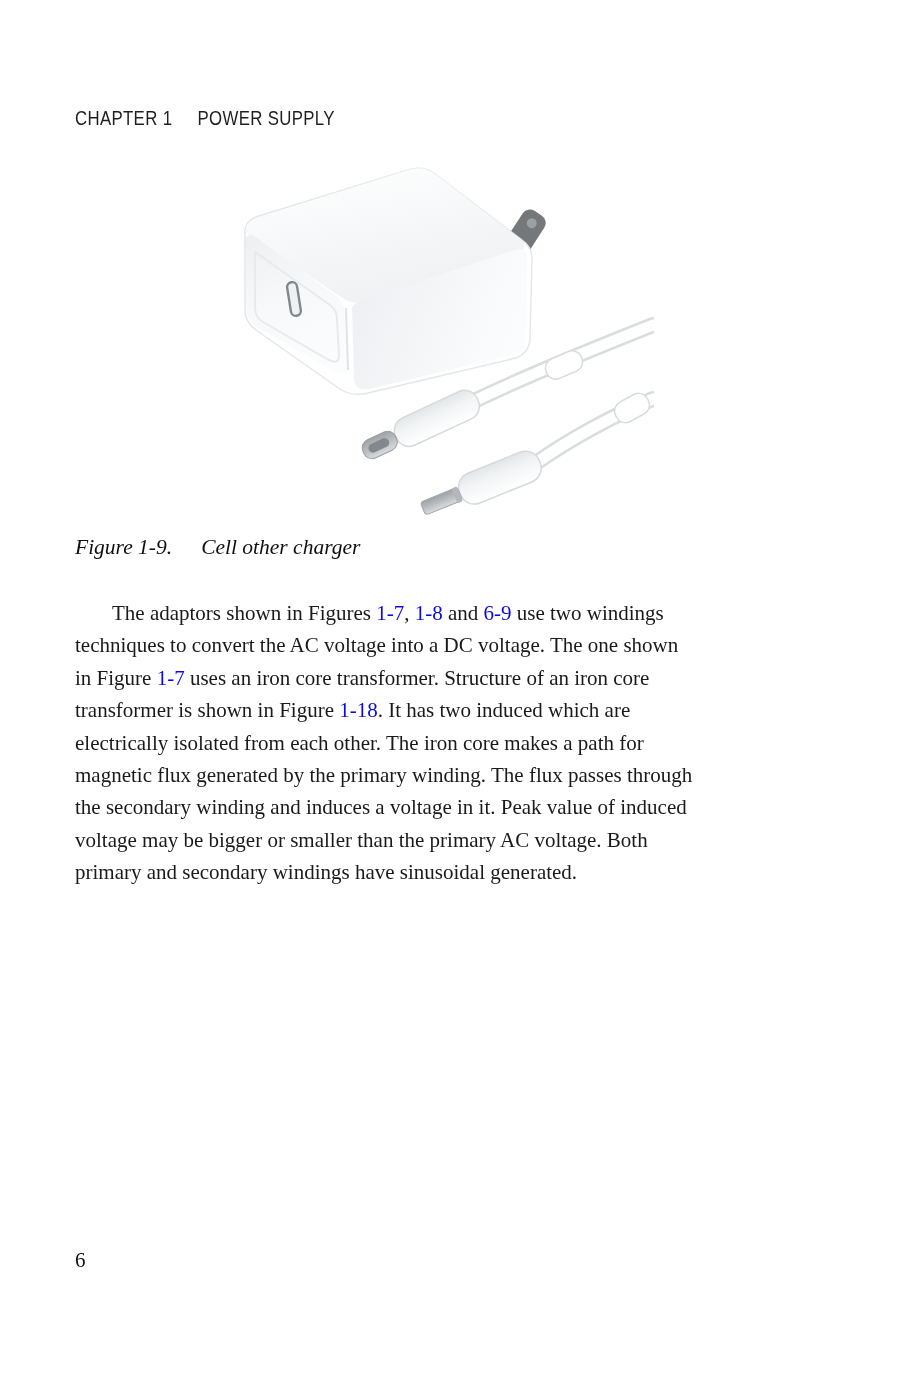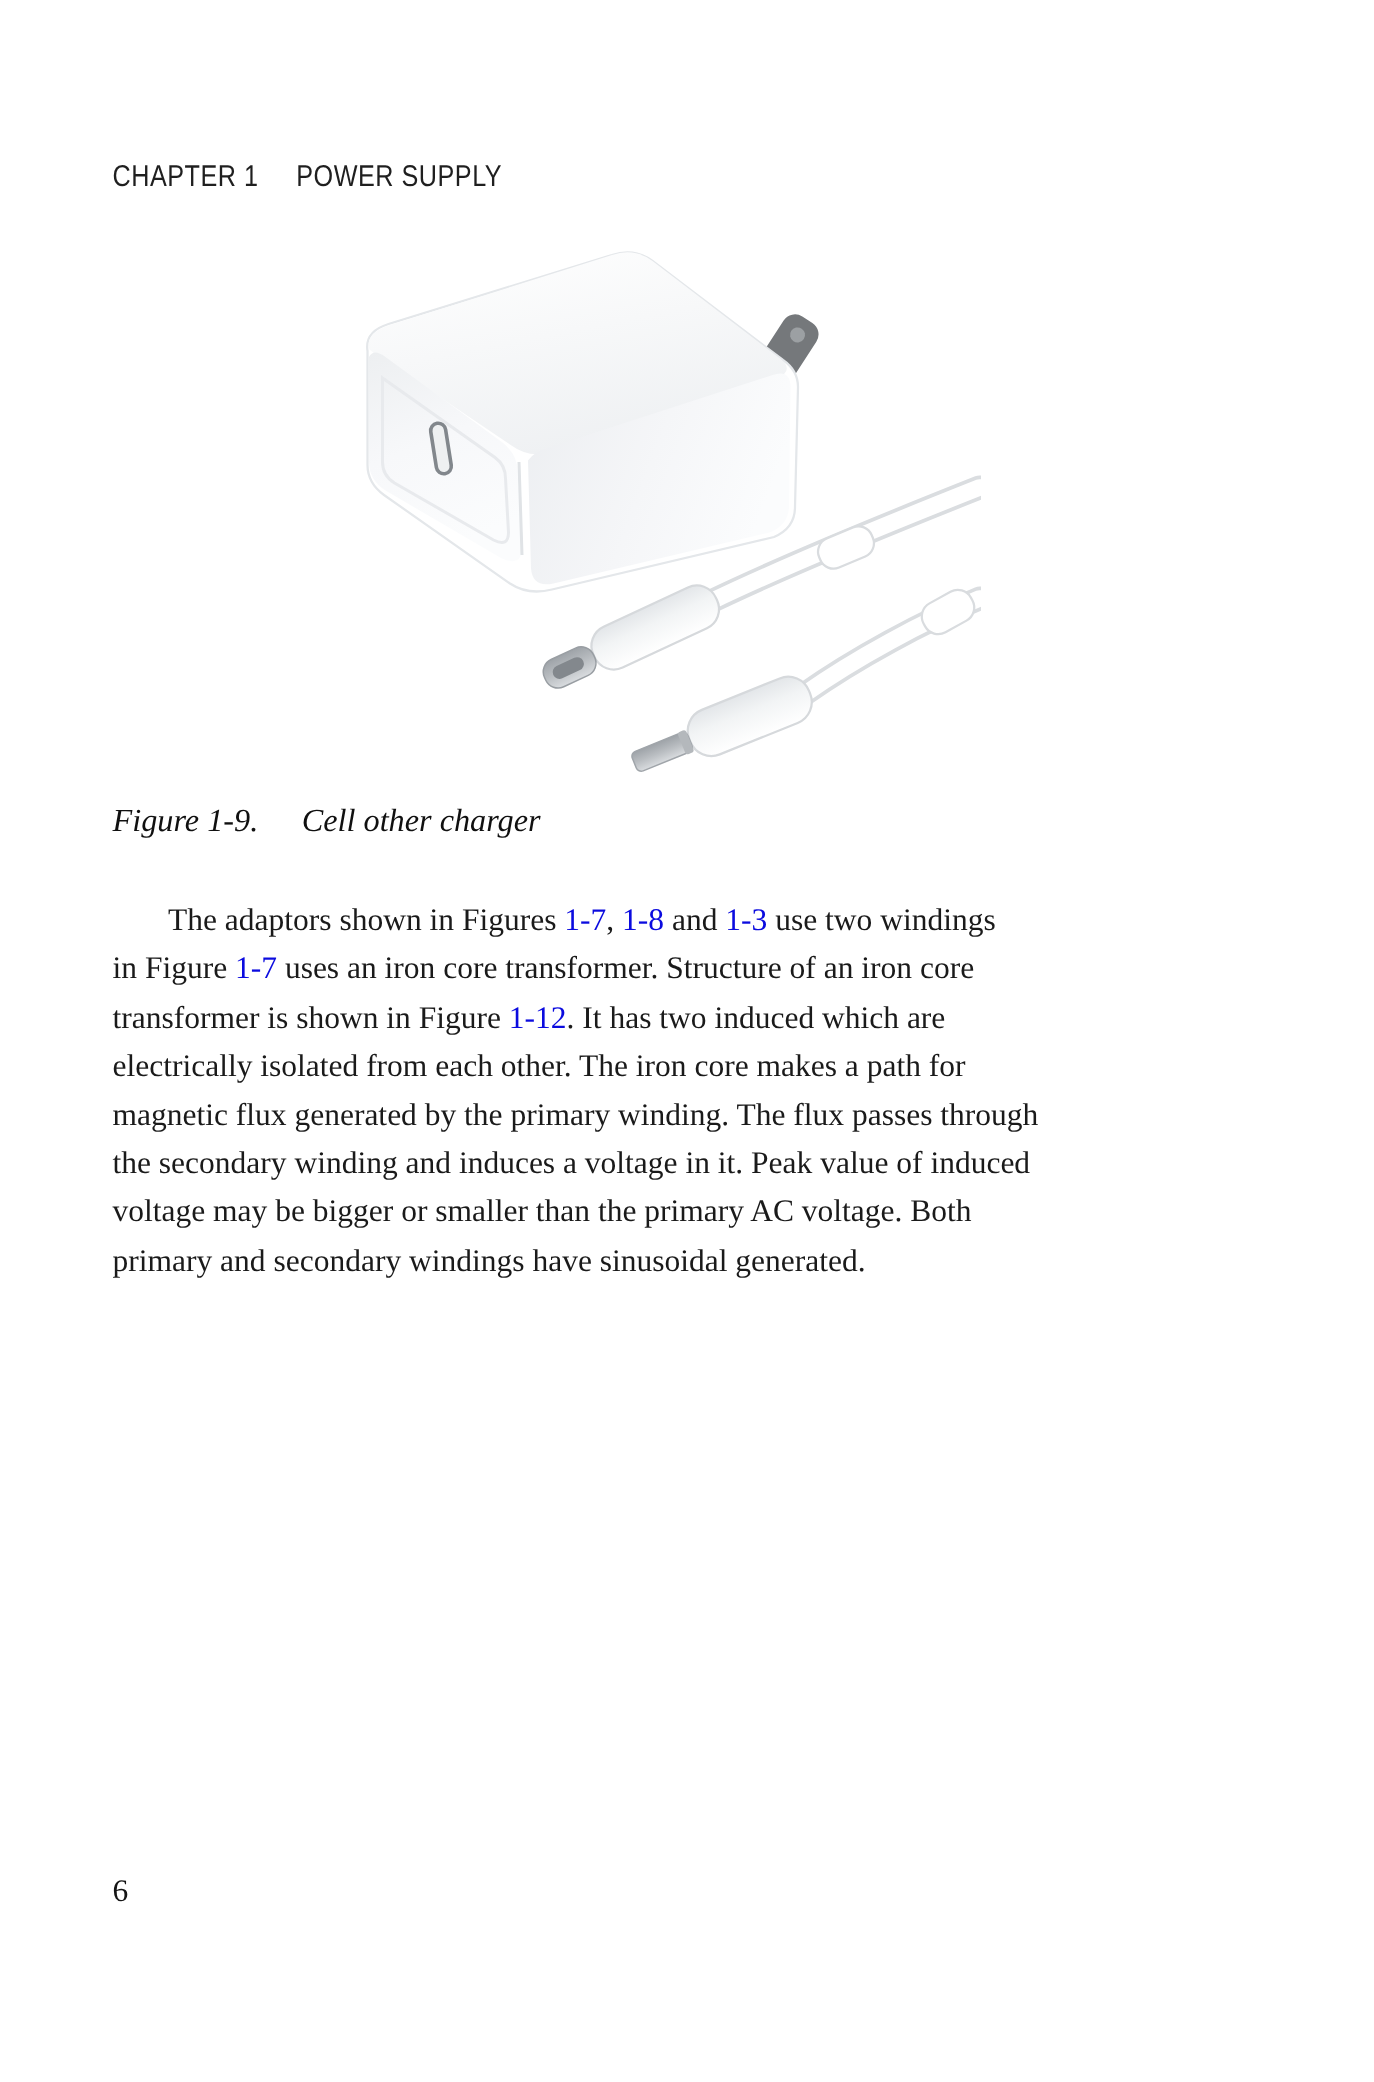--- a/index.html
+++ b/index.html
@@ -119,23 +119,24 @@
         <rect x="82" y="-8" width="6" height="16" rx="2" fill="#b4b8bc"></rect>
       </g>
     </svg>
   </div>
 
   <div class="figure-caption">
     <span class="fig-label">Figure 1-9.</span><span>Cell other charger</span>
   </div>
 
   <div class="body-text" id="para">
-      <div class="line"><span>The adaptors shown in Figures </span><span class="xref">1-7</span><span>, </span><span class="xref">1-8</span><span> and </span><span class="xref">1-3</span><span> use two windings</span></div>
+      <div class="line"><span>The adaptors shown in Figures </span><span class="xref">1-7</span><span>, </span><span class="xref">1-8</span><span> and </span><span class="xref">6-9</span><span> use two windings</span></div>
+      <div class="line"><span>techniques to convert the AC voltage into a DC voltage. The one shown</span></div>
       <div class="line"><span>in Figure </span><span class="xref">1-7</span><span> uses an iron core transformer. Structure of an iron core</span></div>
-      <div class="line"><span>transformer is shown in Figure </span><span class="xref">1-12</span><span>. It has two induced which are</span></div>
+      <div class="line"><span>transformer is shown in Figure </span><span class="xref">1-18</span><span>. It has two induced which are</span></div>
       <div class="line"><span>electrically isolated from each other. The iron core makes a path for</span></div>
       <div class="line"><span>magnetic flux generated by the primary winding. The flux passes through</span></div>
       <div class="line"><span>the secondary winding and induces a voltage in it. Peak value of induced</span></div>
       <div class="line"><span>voltage may be bigger or smaller than the primary AC voltage. Both</span></div>
       <div class="line"><span>primary and secondary windings have sinusoidal generated.</span></div>
     </div>
 
   <div class="page-number">6</div>
 
 </div>

